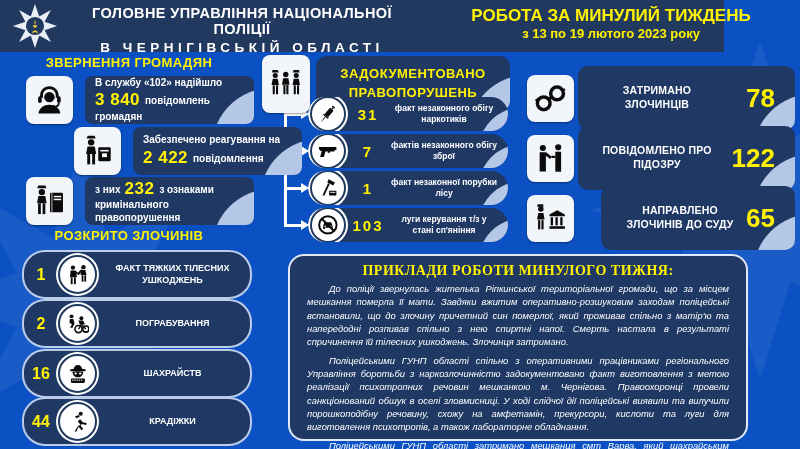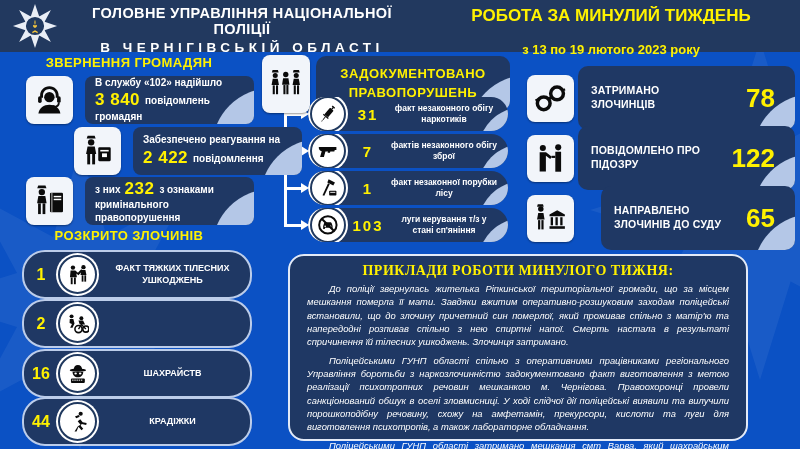--- a/index.html
+++ b/index.html
@@ -5,28 +5,28 @@
   html,body{margin:0;padding:0;background:#0a4ec0;}
   .stage{position:relative;width:800px;height:449px;overflow:hidden;
          background:#0b51c4;font-family:"Liberation Sans",sans-serif;}
   
   .wm{position:absolute;background:rgba(255,255,255,0.06);
       clip-path:polygon(50% 0%,59% 29%,85% 15%,71% 41%,100% 50%,71% 59%,85% 85%,59% 71%,50% 100%,41% 71%,15% 85%,29% 59%,0% 50%,29% 41%,15% 15%,41% 29%);}
   .wm-left{left:-70px;top:150px;width:300px;height:300px;}
   .wm-right{left:590px;top:40px;width:340px;height:340px;}
 
   
-  .header{position:absolute;left:0;top:0;width:800px;height:52px;background:#22395f;z-index:5;}
+  .header{position:absolute;left:0;top:0;width:724px;height:52px;background:#22395f;z-index:5;}
   .badge{position:absolute;left:12px;top:3px;width:46px;height:46px;}
   .org{position:absolute;left:62px;top:5px;width:360px;text-align:center;color:#fff;font-weight:bold;}
   .org-l1{font-size:14.5px;letter-spacing:.4px;}
   .org-l2{font-size:13.5px;letter-spacing:4.5px;margin-top:3px;}
   .report{position:absolute;left:430px;top:6px;width:362px;text-align:center;color:#fff200;font-weight:bold;}
   .report-l1{font-size:17px;}
-  .report-l2{font-size:13px;margin-top:16px;}
+  .report-l2{font-size:13px;margin-top:0;}
 
   
   .sec-title{position:absolute;color:#fff100;font-weight:bold;font-size:13px;text-align:center;letter-spacing:.4px;z-index:3;}
 
   
   .iconbox{background:#f2f5fa;border-radius:8px;display:flex;align-items:center;justify-content:center;
            box-shadow:0 1px 2px rgba(0,0,0,.4);flex:0 0 auto;}
   .iconbox svg{width:74%;height:74%;}
   .circ{background:#fff;border:2px solid #20395f;border-radius:50%;display:flex;align-items:center;justify-content:center;
         box-shadow:0 0 0 2px #fff;flex:0 0 auto;}
@@ -63,21 +63,21 @@
                  border-top:5.5px solid transparent;border-bottom:5.5px solid transparent;}
   .mid-row{position:absolute;left:308px;width:200px;height:34px;border-radius:17px;
            display:flex;align-items:center;z-index:3;}
   .mid-row .circ{width:32px;height:32px;margin-left:2px;}
   .mid-num{min-width:44px;text-align:center;color:#fff100;font-size:15px;font-weight:bold;letter-spacing:2px;}
   .mid-label{flex:1;text-align:center;color:#fff;font-weight:bold;font-size:8.5px;line-height:1.3;padding-right:10px;}
 
   
   .rc{position:absolute;left:527px;width:268px;display:flex;gap:4px;align-items:center;z-index:3;}
   .rc .iconbox{width:47px;height:47px;}
-  .rc-panel{flex:1;height:64px;border-radius:10px;display:flex;align-items:center;justify-content:space-between;}
+  .rc-panel{flex:1;height:64px;border-radius:10px;display:flex;align-items:center;justify-content:space-between;text-align:center;}
   .rc-label{color:#fff;font-weight:bold;font-size:10.5px;line-height:1.3;padding-left:13px;max-width:132px;letter-spacing:.2px;}
   .rc-num{color:#fff100;font-size:26px;font-weight:bold;padding-right:20px;position:relative;z-index:1;}
 
   
   .examples{position:absolute;left:288px;top:254px;width:460px;height:187px;background:#1f3864;
             border:2px solid #e3eaf7;border-radius:16px;box-sizing:border-box;padding:7px 17px;z-index:3;}
   .ex-title{font-family:"Liberation Serif",serif;color:#fff100;font-weight:bold;font-size:14px;
             text-align:center;letter-spacing:.5px;margin-bottom:3px;}
   .ex-p{color:#fff;font-style:italic;font-size:9.4px;line-height:1.42;text-align:justify;
         text-indent:22px;margin:0 0 5px 0;}
@@ -191,20 +191,21 @@
       <svg viewBox="0 0 24 24" fill="#0b0b0b">
           <circle cx="5.6" cy="4.4" r="2"></circle>
           <path d="M3.8 7h3.6l1.2 4.6-2 4.4H4.2l1.8-4-2.4-1z"></path>
           <circle cx="15.5" cy="6.2" r="2"></circle>
           <path d="M12.6 8.6h4.6l2 4h-5.4z"></path>
           <circle cx="12.6" cy="17.2" r="3.6" fill="none" stroke="#0b0b0b" stroke-width="1.6"></circle>
           <circle cx="20" cy="17.2" r="3.1" fill="none" stroke="#0b0b0b" stroke-width="1.6"></circle>
           <path d="M12.6 17.2l3-4.6 4.4 4.6" fill="none" stroke="#0b0b0b" stroke-width="1.4"></path>
         </svg>
     </div>
+    <div class="pill-label">ПОГРАБУВАННЯ</div>
   </div>
 
   <div class="pill" style="top:349px;">
     <div class="pill-num">16</div>
     <div class="circ">
       <svg viewBox="0 0 24 24" fill="#0b0b0b">
           <ellipse cx="12" cy="8.2" rx="8.2" ry="1.7"></ellipse>
           <path d="M7.6 8c.2-3 1.8-5 4.4-5s4.2 2 4.4 5z"></path>
           <path d="M6.6 9.8h10.8c0 3.2-2.2 5.6-5.4 5.6s-5.4-2.4-5.4-5.6z"></path>
           <ellipse cx="9.7" cy="11.6" rx="1.3" ry="0.9" fill="#fff"></ellipse>

